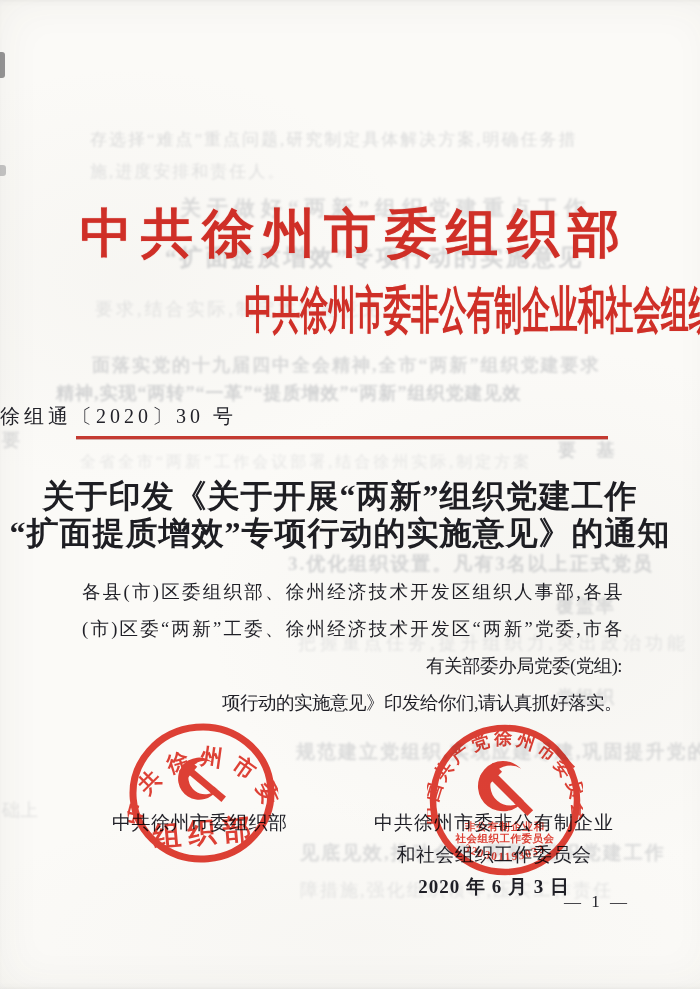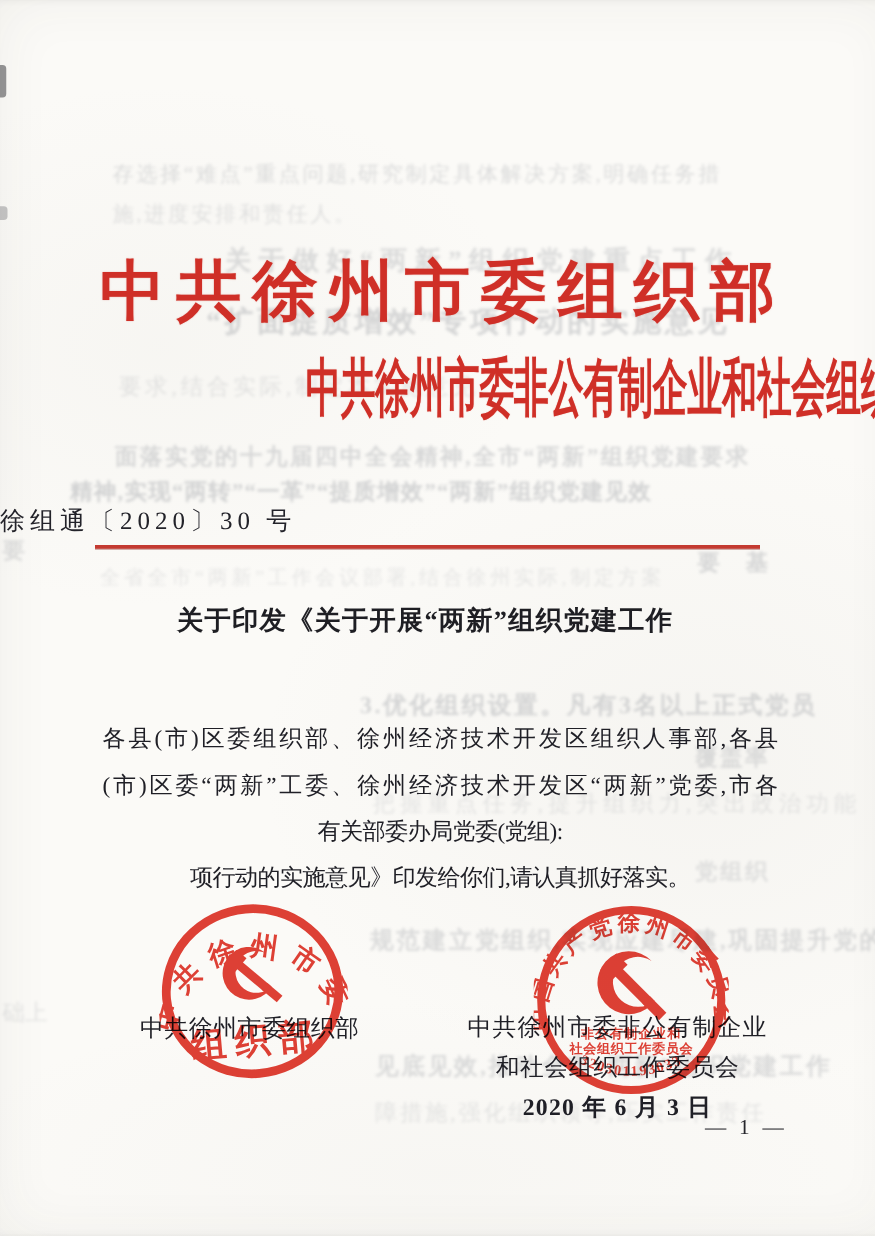--- a/index.html
+++ b/index.html
@@ -42,28 +42,28 @@
     position:absolute;top:403px;left:0;width:700px;text-align:left;
     font-size:20px;color:#23232a;letter-spacing:4px;
   }
   .red-rule{
     position:absolute;top:436px;left:76px;width:532px;height:3px;
     background:#c43a31;box-shadow:0 1px 0 rgba(140,30,25,0.35);
   }
   
   .doc-title{
     position:absolute;top:478px;left:0;width:680px;text-align:center;
-    font-size:21px;font-weight:bold;color:#1e1e23;line-height:37px;letter-spacing:1px;
+    font-size:32px;font-weight:bold;color:#1e1e23;line-height:37px;letter-spacing:1px;
   }
   
   .doc-body{
     position:absolute;top:577px;left:82px;width:540px;
     font-size:18.5px;color:#1f1f26;letter-spacing:-0.5px;
   }
-  .bline{height:37px;line-height:30px;text-align:center;}
+  .bline{height:37px;line-height:30px;text-align:right;}
   .bline.j{text-align:justify;text-align-last:justify;}
   .bline.ind{text-indent:2em;}
   
   .sig-left{
     position:absolute;top:810px;left:112px;
     font-size:19px;color:#1f1f26;letter-spacing:0.5px;white-space:nowrap;
   }
   .sig-right{
     position:absolute;top:807px;left:371px;width:246px;text-align:center;
     font-size:19px;color:#1f1f26;white-space:nowrap;
@@ -110,20 +110,21 @@
   <div class="org-line1">中共徐州市委组织部</div>
   <div class="org-line2">
     <span>中共徐州市委非公有制企业和社会组织工作委员会</span>
   </div>
 
   <div class="doc-number">徐组通〔2020〕30 号</div>
   <div class="red-rule"></div>
 
   <div class="doc-title">
     <div>关于印发《关于开展“两新”组织党建工作</div>
+    <div>“扩面提质增效”专项行动的实施意见》的通知</div>
   </div>
 
   <div class="doc-body">
     <div class="bline j">各县(市)区委组织部、徐州经济技术开发区组织人事部,各县</div>
     <div class="bline j">(市)区委“两新”工委、徐州经济技术开发区“两新”党委,市各</div>
     <div class="bline">有关部委办局党委(党组):</div>
     <div class="bline">项行动的实施意见》印发给你们,请认真抓好落实。</div>
   </div>
 
   <div class="sig-left">中共徐州市委组织部</div>

